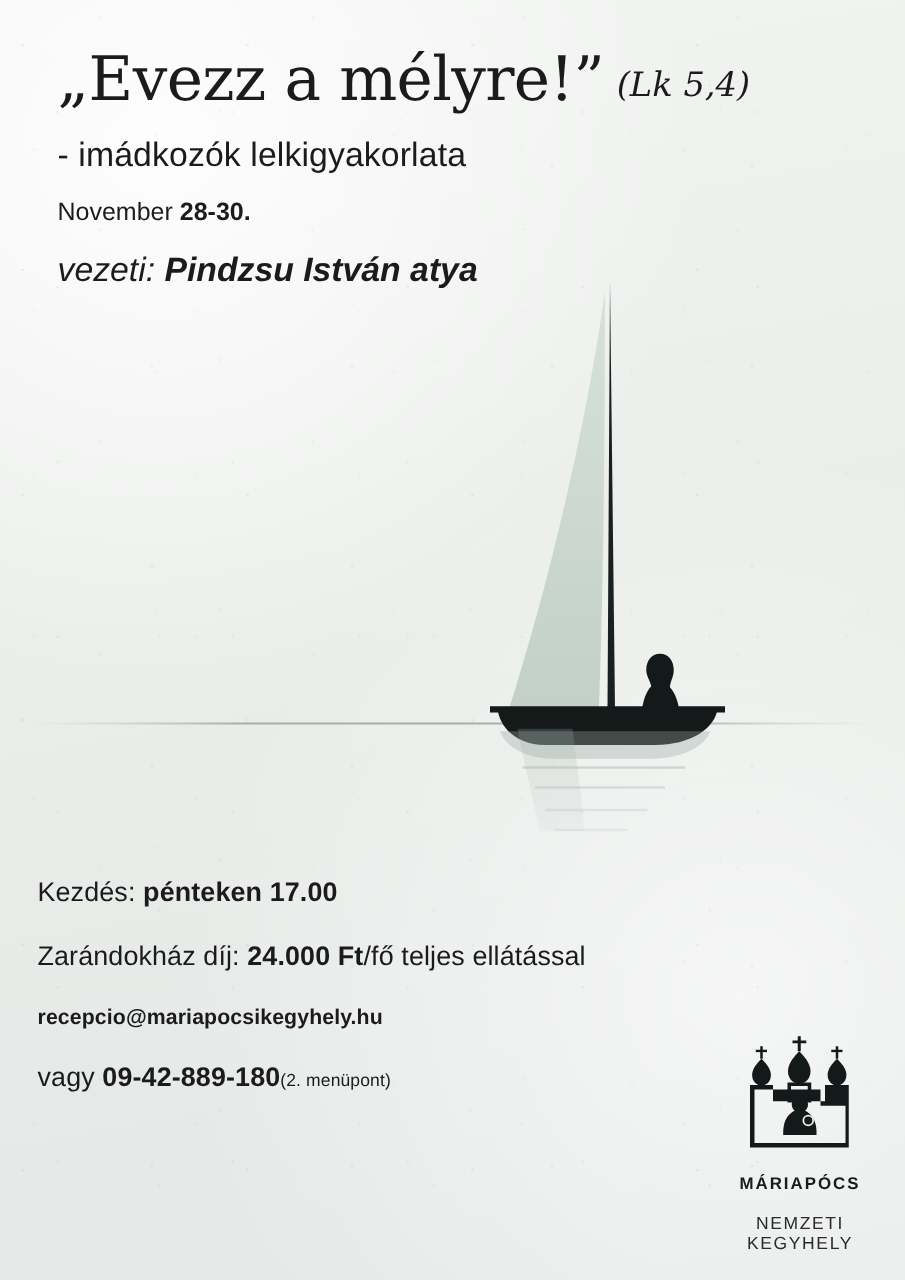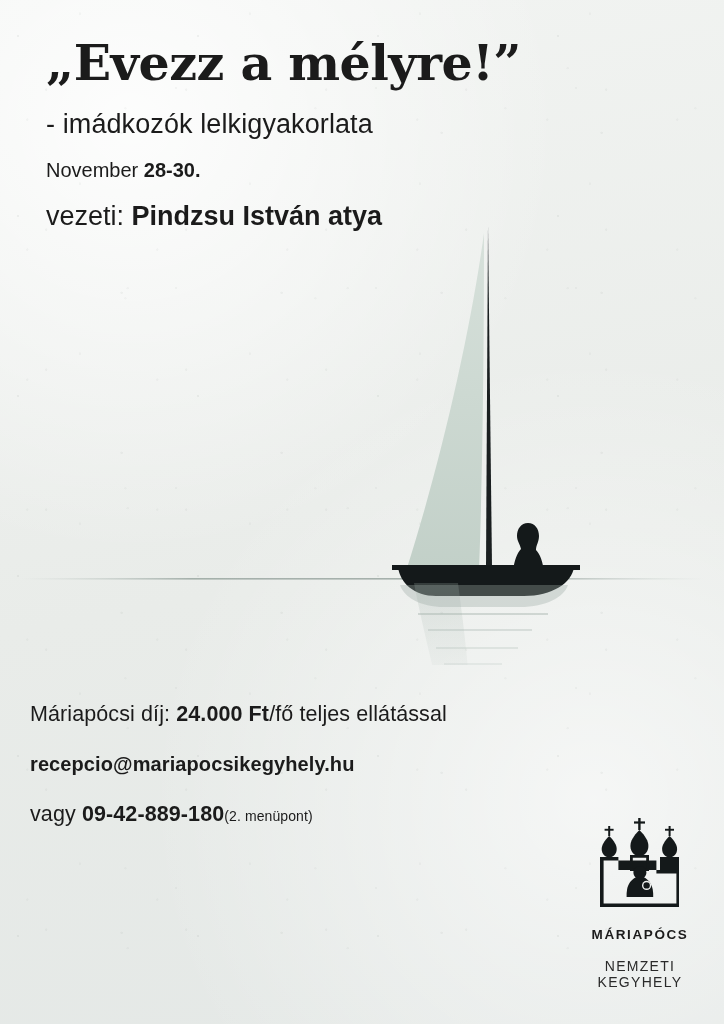--- a/index.html
+++ b/index.html
@@ -48,21 +48,21 @@
     top: 38px;
     right: 40px;
   }
   .title-row {
     display: flex;
     align-items: flex-end;
     gap: 10px;
   }
   .title {
     font-family: "DejaVu Serif", "Liberation Serif", serif;
-    font-weight: 700;
+    font-weight: 400;
     font-size: 49px;
     line-height: 1.05;
     letter-spacing: -0.5px;
     white-space: nowrap;
   }
   .title-ref {
     font-family: "DejaVu Serif", "Liberation Serif", serif;
     font-style: italic;
     font-size: 27px;
     padding-bottom: 5px;
@@ -74,20 +74,21 @@
     letter-spacing: .1px;
   }
   .dateline {
     margin-top: 19px;
     font-size: 20px;
   }
   .dateline b, .leader b { font-weight: 700; }
   .leader {
     margin-top: 19px;
     font-size: 27px;
+    font-style: italic;
   }
 
   
   .art {
     position: absolute;
     left: 0;
     top: 215px;
     width: 724px;
     height: 450px;
   }
@@ -102,31 +103,31 @@
   .line {
     font-size: 21.5px;
     margin-bottom: 26px;
     letter-spacing: .1px;
   }
   .line b { font-weight: 700; }
   .line .small {
     font-size: 14px;
   }
   .line.email {
-    font-size: 20px;
+    font-size: 17px;
     font-weight: 700;
     margin-bottom: 26px;
   }
   .line:last-child { margin-bottom: 0; }
 
   
   .logo {
     position: absolute;
     right: 24px;
-    bottom: 34px;
+    bottom: 22px;
     width: 120px;
     text-align: center;
   }
   .logo-name {
     font-size: 13.5px;
     font-weight: 700;
     letter-spacing: 1.6px;
     margin-top: 3px;
   }
   .logo-sub {
@@ -138,20 +139,21 @@
 </style>
 </head>
 <body>
 
 <div class="poster">
   <div class="grain"></div>
 
   <div class="head">
     <div class="title-row">
       <div class="title">„Evezz a mélyre!”</div>
+      <div class="title-ref">(Lk 5,4)</div>
     </div>
     <div class="subtitle">- imádkozók lelkigyakorlata</div>
     <div class="dateline">
       <span>November </span><b>28-30.</b>
     </div>
     <div class="leader">
       <span>vezeti: </span><b>Pindzsu István atya</b>
     </div>
   </div>
 
@@ -193,21 +195,24 @@
 
       <rect x="418" y="398" width="130" height="2" fill="#a7b4ae" opacity=".45"></rect>
       <rect x="428" y="414" width="104" height="2" fill="#aebbb5" opacity=".38"></rect>
       <rect x="436" y="432" width="82" height="2" fill="#b4c0ba" opacity=".3"></rect>
       <rect x="444" y="448" width="58" height="2" fill="#bac5c0" opacity=".24"></rect>
     </svg>
   </div>
 
   <div class="details">
     <div class="line">
-      <span>Máriapócsi díj: </span><b>24.000 Ft</b><span>/fő teljes ellátással</span>
+      <span>Kezdés: </span><b>pénteken 17.00</b>
+    </div>
+    <div class="line">
+      <span>Zarándokház díj: </span><b>24.000 Ft</b><span>/fő teljes ellátással</span>
     </div>
     <div class="line email">recepcio@mariapocsikegyhely.hu</div>
     <div class="line">
       <span>vagy </span><b>09-42-889-180</b><span class="small">(2. menüpont)</span>
     </div>
   </div>
 
   <div class="logo">
     <span>
       <svg width="104" height="104" viewBox="0 0 104 104" xmlns="http://www.w3.org/2000/svg" aria-hidden="true">

